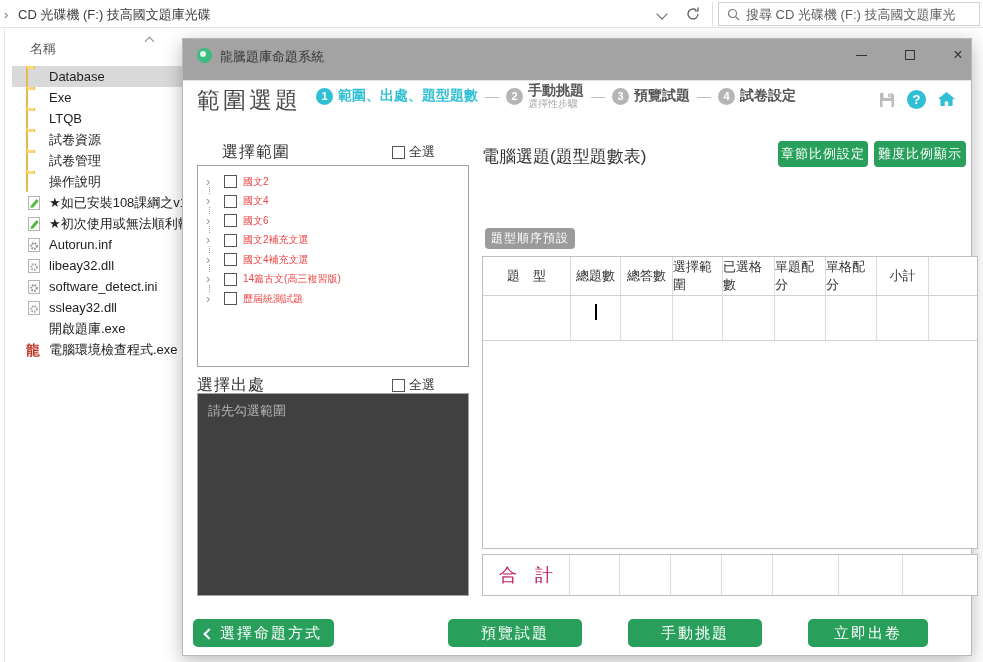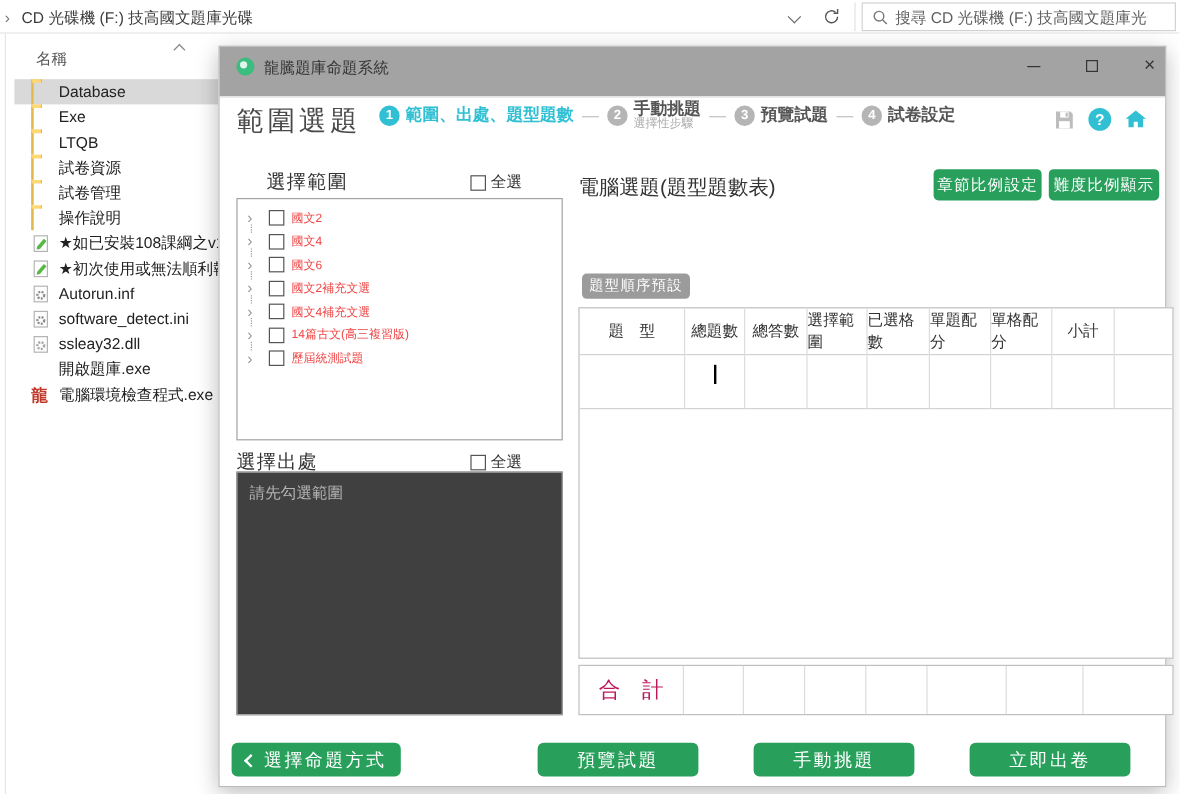--- a/index.html
+++ b/index.html
@@ -104,21 +104,21 @@
   .totaltable { left:299px; top:515px; width:496px; height:42px; border:1px solid #bfbfbf; background:#fff; display:grid; grid-template-columns:87px 50px 51px 51px 51px 66px 64px 1fr; }
   .totaltable > div { border-right:1px solid #dcdcdc; display:flex; align-items:center; justify-content:center; font-size:18px; color:#be185d; }
   .totaltable > div:last-child { border-right:none; }
 
   
   .fbtn { height:28px; background:#28a05c; color:#fff; border:none; border-radius:5px; font-size:15px; font-family:inherit; letter-spacing:2px; display:flex; align-items:center; justify-content:center; top:580px; }
   .btn-back { left:10px; width:141px; gap:7px; }
   .backchev { width:8px; height:8px; border-left:2px solid #fff; border-bottom:2px solid #fff; transform:rotate(45deg); margin-top:1px; }
   .btn-preview  { left:265px; width:134px; }
   .btn-manual   { left:445px; width:134px; }
-  .btn-generate { left:625px; width:134px; }
+  .btn-generate { left:625px; width:120px; }
 </style>
 </head>
 <body>
 
 <div class="abs topbar">
   <span class="abs crumb-chev">›</span>
   <span class="abs address">CD 光碟機 (F:) 技高國文題庫光碟</span>
   <span class="abs addr-down"></span>
   <span class="abs refresh">
     <svg width="18" height="18" viewBox="0 0 18 18">
@@ -181,20 +181,27 @@
   <div class="file-row">
       <span class="ficon"><svg width="16" height="16" viewBox="0 0 16 16">
           <rect x="2.5" y="1.5" width="11" height="13" fill="#fdfdfd" stroke="#b5b5b5"></rect>
           <circle cx="8" cy="9" r="2.8" fill="none" stroke="#8d8d8d" stroke-width="2" stroke-dasharray="1.6 1.1"></circle>
         </svg></span>
       <span class="fname">Autorun.inf</span>
     </div>
   <div class="file-row">
       <span class="ficon"><svg width="16" height="16" viewBox="0 0 16 16">
           <rect x="2.5" y="1.5" width="11" height="13" fill="#fdfdfd" stroke="#b5b5b5"></rect>
+          <circle cx="8" cy="9" r="2.8" fill="none" stroke="#a5a5a5" stroke-width="2" stroke-dasharray="1.6 1.1"></circle>
+        </svg></span>
+      <span class="fname">libeay32.dll</span>
+    </div>
+  <div class="file-row">
+      <span class="ficon"><svg width="16" height="16" viewBox="0 0 16 16">
+          <rect x="2.5" y="1.5" width="11" height="13" fill="#fdfdfd" stroke="#b5b5b5"></rect>
           <circle cx="8" cy="9" r="2.8" fill="none" stroke="#8d8d8d" stroke-width="2" stroke-dasharray="1.6 1.1"></circle>
         </svg></span>
       <span class="fname">software_detect.ini</span>
     </div>
   <div class="file-row">
       <span class="ficon"><svg width="16" height="16" viewBox="0 0 16 16">
           <rect x="2.5" y="1.5" width="11" height="13" fill="#fdfdfd" stroke="#b5b5b5"></rect>
           <circle cx="8" cy="9" r="2.8" fill="none" stroke="#a5a5a5" stroke-width="2" stroke-dasharray="1.6 1.1"></circle>
         </svg></span>
       <span class="fname">ssleay32.dll</span>

